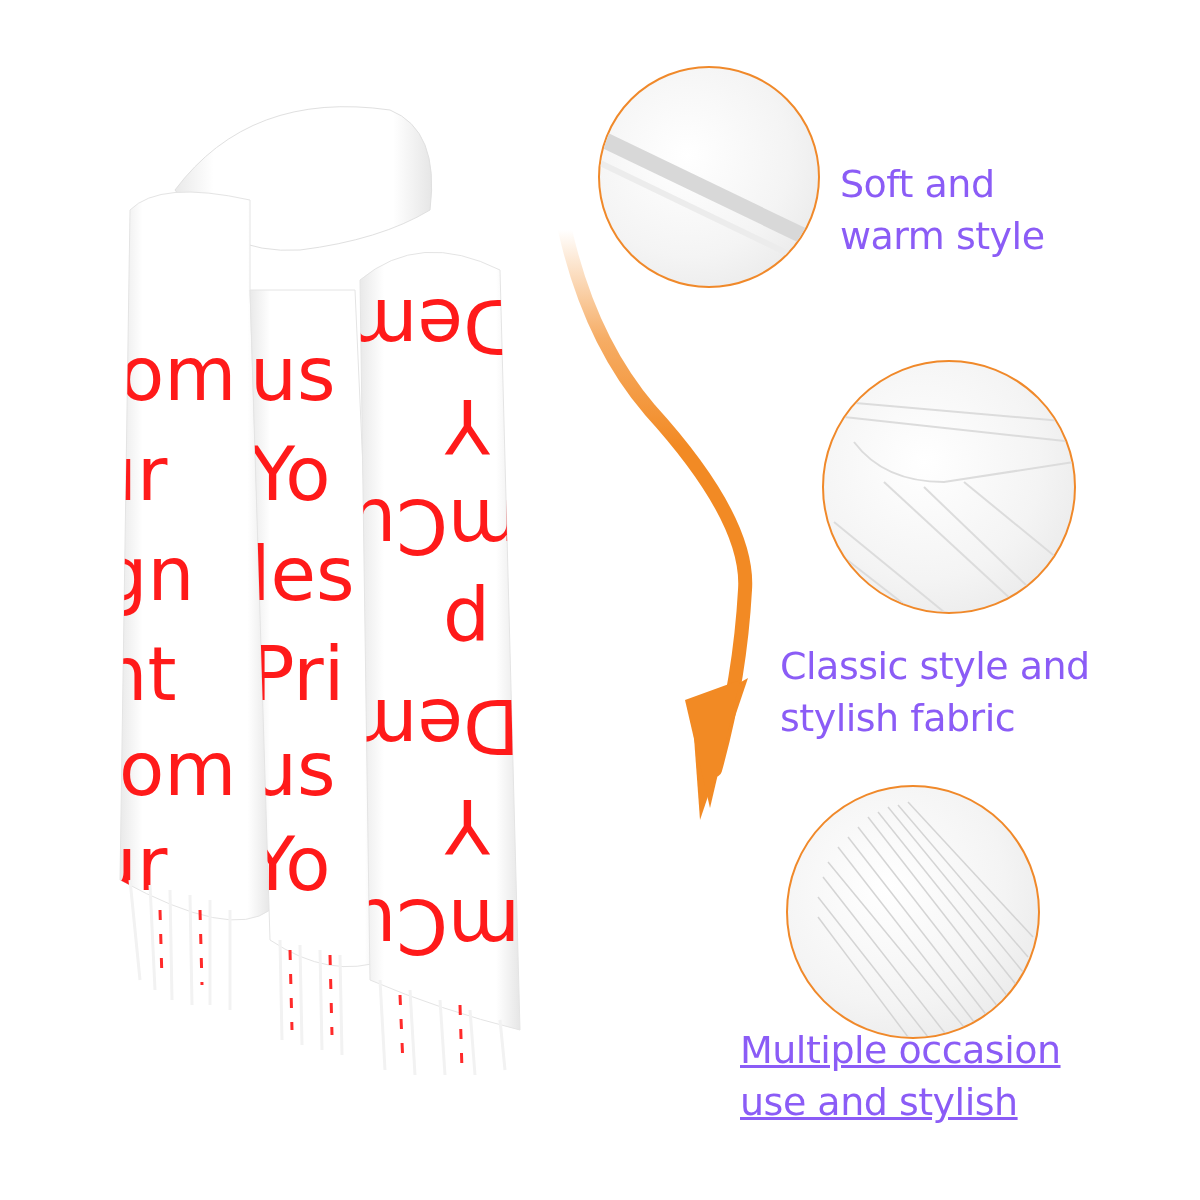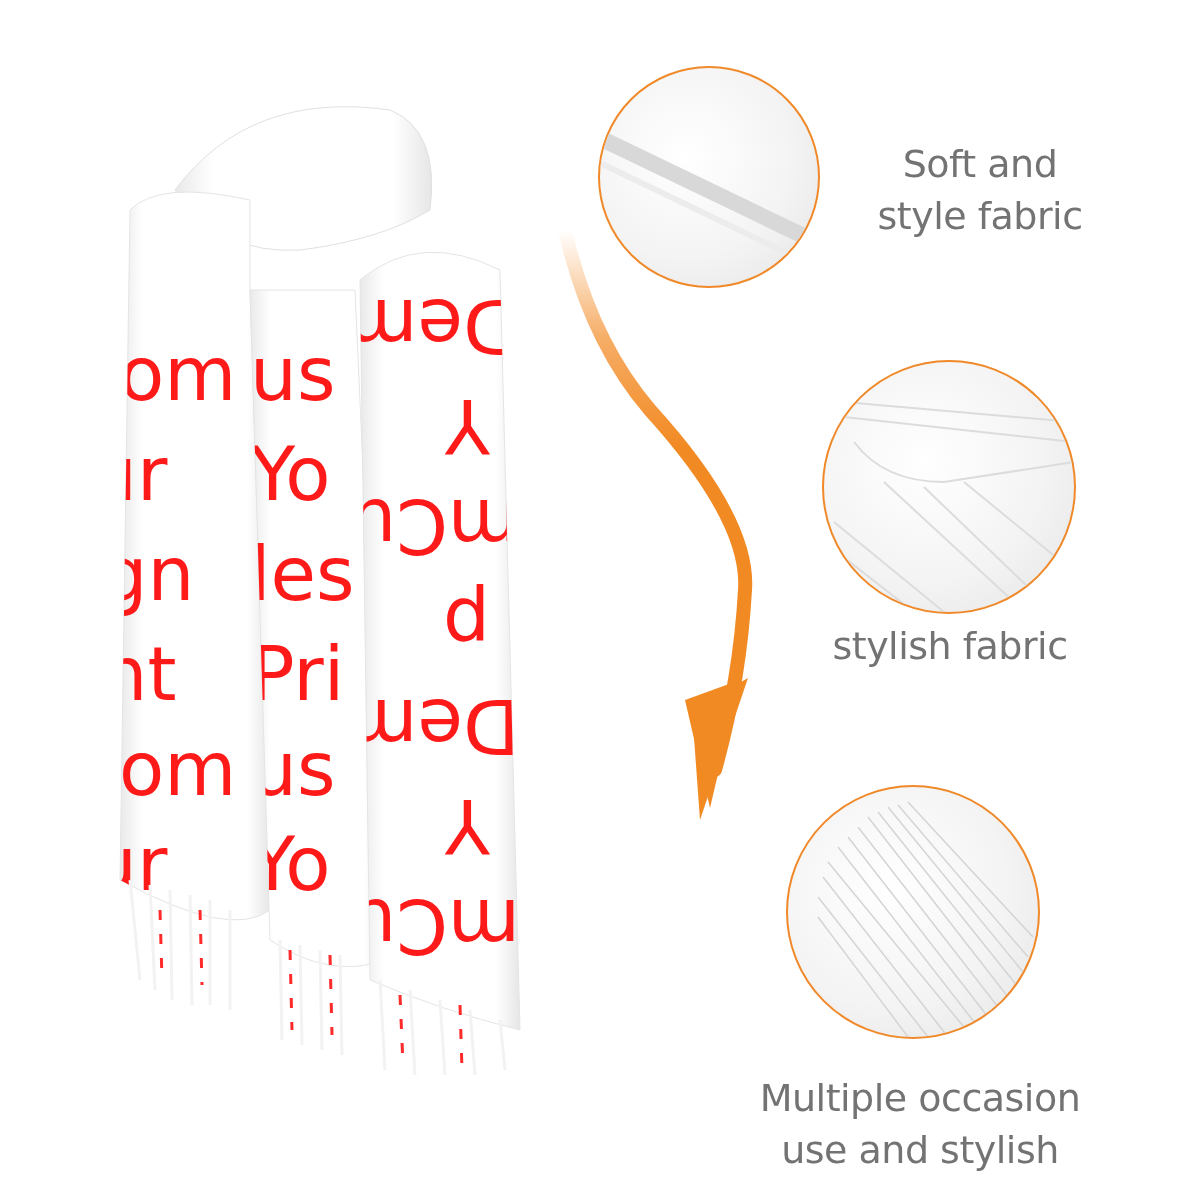--- a/index.html
+++ b/index.html
@@ -4,21 +4,21 @@
 <style>
   html, body { margin: 0; padding: 0; background: #ffffff; }
   body { width: 1200px; height: 1200px; position: relative; overflow: hidden; font-family: "Liberation Sans", "DejaVu Sans", sans-serif; }
   .scarf-wrap { position: absolute; left: 100px; top: 80px; width: 480px; height: 1000px; }
   .arrow { position: absolute; left: 540px; top: 200px; width: 260px; height: 720px; }
   .feature { position: absolute; }
   .circle {
     position: absolute; border-radius: 50%; border: 2.5px solid #f0892a; overflow: hidden;
     background: radial-gradient(circle at 40% 40%, #ffffff 0%, #f4f4f4 55%, #e4e4e4 100%);
   }
-  .caption { position: absolute; color: #737373; font-size: 38px; line-height: 52px; text-align: center; font-family: "DejaVu Sans", sans-serif; letter-spacing: -0.5px; }
+  .caption { position: absolute; color: #8b5cf6; font-size: 38px; line-height: 52px; text-align: left; font-family: "DejaVu Sans", sans-serif; letter-spacing: -0.5px; margin-top: 20px; }
 </style>
 </head>
 <body>
 
 <div class="scarf-wrap">
   <svg width="480" height="1000" viewBox="0 0 480 1000" xmlns="http://www.w3.org/2000/svg">
     <defs>
       <linearGradient id="fold" x1="0" x2="1">
         <stop offset="0" stop-color="#e9e9e9"></stop>
         <stop offset="0.15" stop-color="#ffffff"></stop>
@@ -118,40 +118,41 @@
 
 <div class="feature">
   <div class="circle" style="left:598px; top:66px; width:218px; height:218px;">
     <svg width="218" height="218" viewBox="0 0 218 218">
       <path d="M0 70 L218 175" stroke="#d8d8d8" stroke-width="16"></path>
       <path d="M0 95 L218 200" stroke="#ececec" stroke-width="6"></path>
     </svg>
   </div>
   <div class="caption" style="left:840px; top:138px; width:280px;">
     <div>Soft and</div>
-    <div>style fabric</div>
+    <div>warm style</div>
   </div>
 </div>
 
 <div class="feature">
   <div class="circle" style="left:822px; top:360px; width:250px; height:250px;">
     <svg width="250" height="250" viewBox="0 0 250 250">
       <g stroke="#dcdcdc" stroke-width="2" fill="none">
         <path d="M20 40 L250 60"></path>
           <path d="M20 55 L250 80"></path>
         <path d="M30 80 Q60 120 120 120 L250 100"></path>
         <path d="M60 120 L190 240"></path>
           <path d="M100 125 L230 250"></path>
           <path d="M140 120 L250 210"></path>
         <path d="M10 160 L120 250"></path>
           <path d="M0 180 L90 250"></path>
       </g>
     </svg>
   </div>
   <div class="caption" style="left:780px; top:620px; width:340px;">
+    <div>Classic style and</div>
     <div>stylish fabric</div>
   </div>
 </div>
 
 <div class="feature">
   <div class="circle" style="left:786px; top:785px; width:250px; height:250px;">
     <svg width="250" height="250" viewBox="0 0 250 250">
       <g stroke="#d4d4d4" stroke-width="1.5" fill="none">
         <path d="M60 50 L200 230"></path>
           <path d="M70 40 L210 220"></path>
@@ -161,17 +162,17 @@
           <path d="M40 75 L180 245"></path>
         <path d="M100 20 L235 185"></path>
           <path d="M35 90 L160 250"></path>
           <path d="M110 18 L240 170"></path>
         <path d="M30 110 L140 250"></path>
           <path d="M120 15 L245 150"></path>
           <path d="M30 130 L120 250"></path>
       </g>
     </svg>
   </div>
-  <div class="caption" style="left:740px; top:1072px; width:360px;">
+  <div class="caption" style="left:740px; top:1004px; width:360px;text-decoration:underline;">
     <div>Multiple occasion</div>
     <div>use and stylish</div>
   </div>
 </div>
 
 </body></html>

